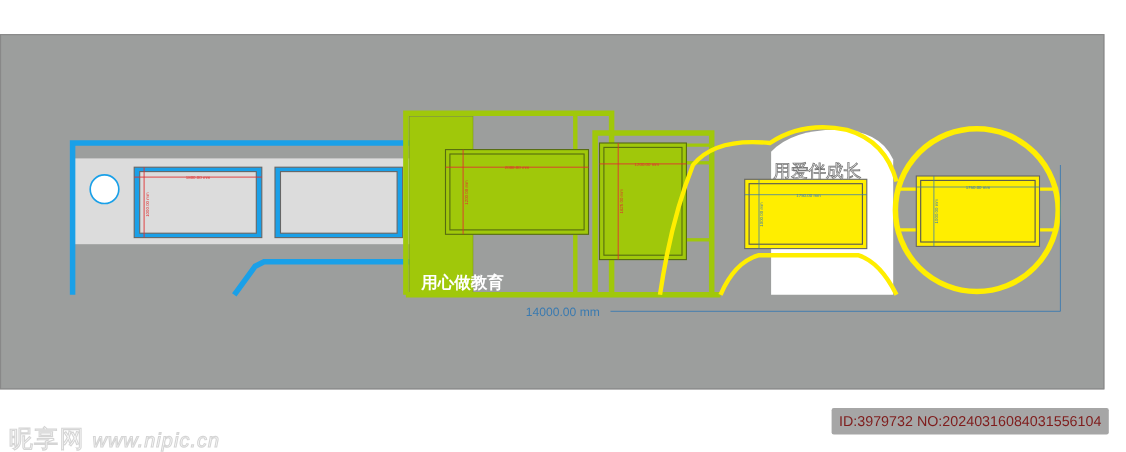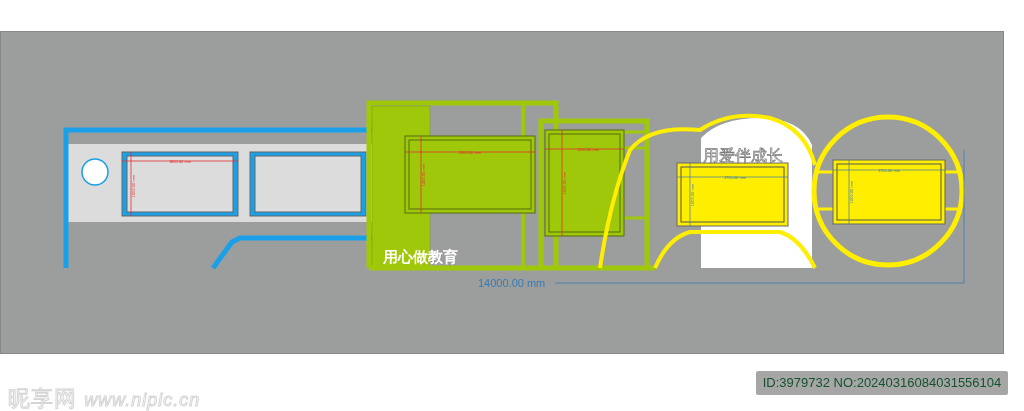--- a/index.html
+++ b/index.html
@@ -1,21 +1,21 @@
 <!DOCTYPE html>
 <html><head>
 <meta charset="utf-8">
 <style>
   html,body{margin:0;padding:0;background:#ffffff;}
   body{width:1024px;height:411px;position:relative;overflow:hidden;font-family:"Liberation Sans",sans-serif;}
   .canvas{position:absolute;left:0;top:31px;width:1004px;height:323px;background:#9c9e9d;border:1px solid #888;box-sizing:border-box;}
   svg{position:absolute;left:0;top:0;}
   .watermark{position:absolute;left:8px;top:384px;font-size:22px;font-weight:normal;color:transparent;-webkit-text-stroke:1px #d5d5d5;letter-spacing:1px;text-align:center;}
   .watermark small{font-size:18px;font-style:italic;}
-  .idbadge{position:absolute;left:756px;top:371px;width:252px;height:24px;background:#a6a6a6;color:#14532d;font-size:13px;line-height:24px;text-align:center;border-radius:2px;}
+  .idbadge{position:absolute;left:756px;top:371px;width:252px;height:24px;background:#a6a6a6;color:#7f1d1d;font-size:13px;line-height:24px;text-align:center;border-radius:2px;}
 </style>
 </head>
 <body>
 
 <div class="canvas"></div>
 
 <svg width="1024" height="411" viewBox="0 0 1024 411">
 
   <g>
     <rect x="68" y="144" width="314" height="78" fill="#dcdcdc"></rect>

